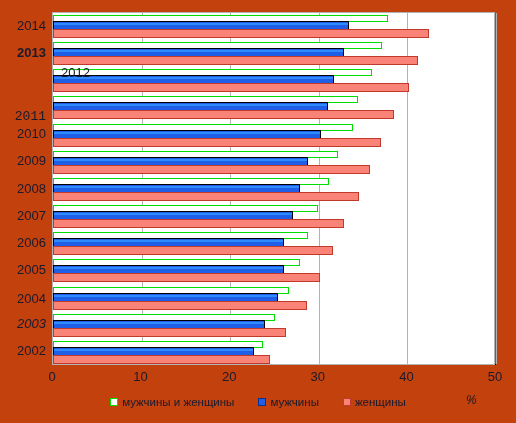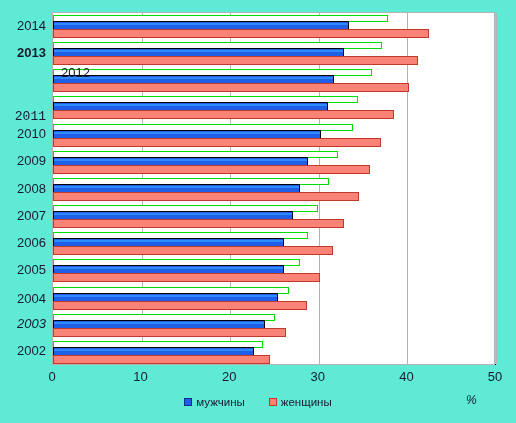--- a/index.html
+++ b/index.html
@@ -11,21 +11,21 @@
     width: 516px;
     height: 423px;
     font-family: "Liberation Sans", sans-serif;
     overflow: hidden;
   }
 
   #chart-root {
     position: relative;
     width: 516px;
     height: 423px;
-    background: #5eead4;
+    background: #c2410c;
   }
 
   
   #plot-area {
     position: absolute;
     left: 52px;
     top: 12px;
     width: 443px;
     height: 353px;
     border: 1px solid #b3b3b3;
@@ -260,20 +260,24 @@
       <div class="xtick" style="left: 229.2px;">20</div>
       <div class="xtick" style="left: 317.8px;">30</div>
       <div class="xtick" style="left: 406.4px;">40</div>
       <div class="xtick" style="left: 495px;">50</div>
     </div>
 
   <div id="x-axis-unit">%</div>
 
   <div id="legend">
     <div class="legend-item">
+      <span class="legend-swatch sw-total"></span>
+      <span>мужчины и женщины</span>
+    </div>
+    <div class="legend-item">
       <span class="legend-swatch sw-men"></span>
       <span>мужчины</span>
     </div>
     <div class="legend-item">
       <span class="legend-swatch sw-women"></span>
       <span>женщины</span>
     </div>
   </div>
 
 </div>

